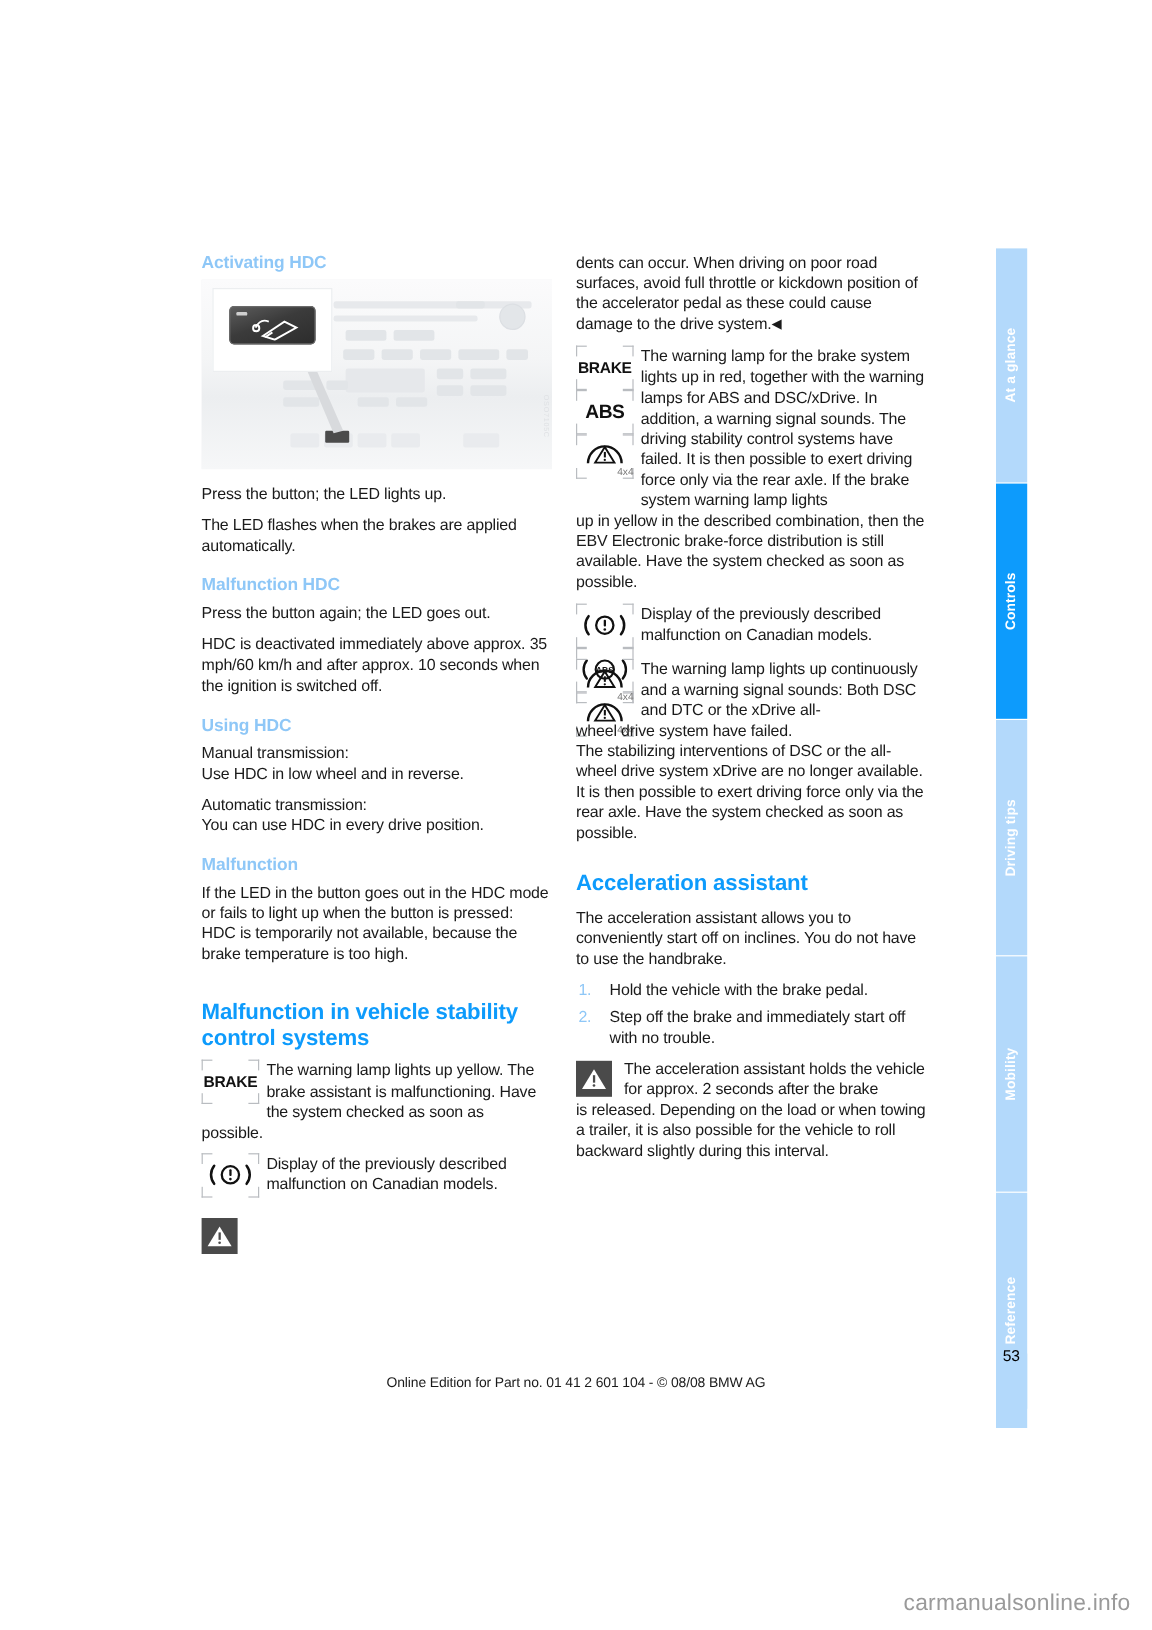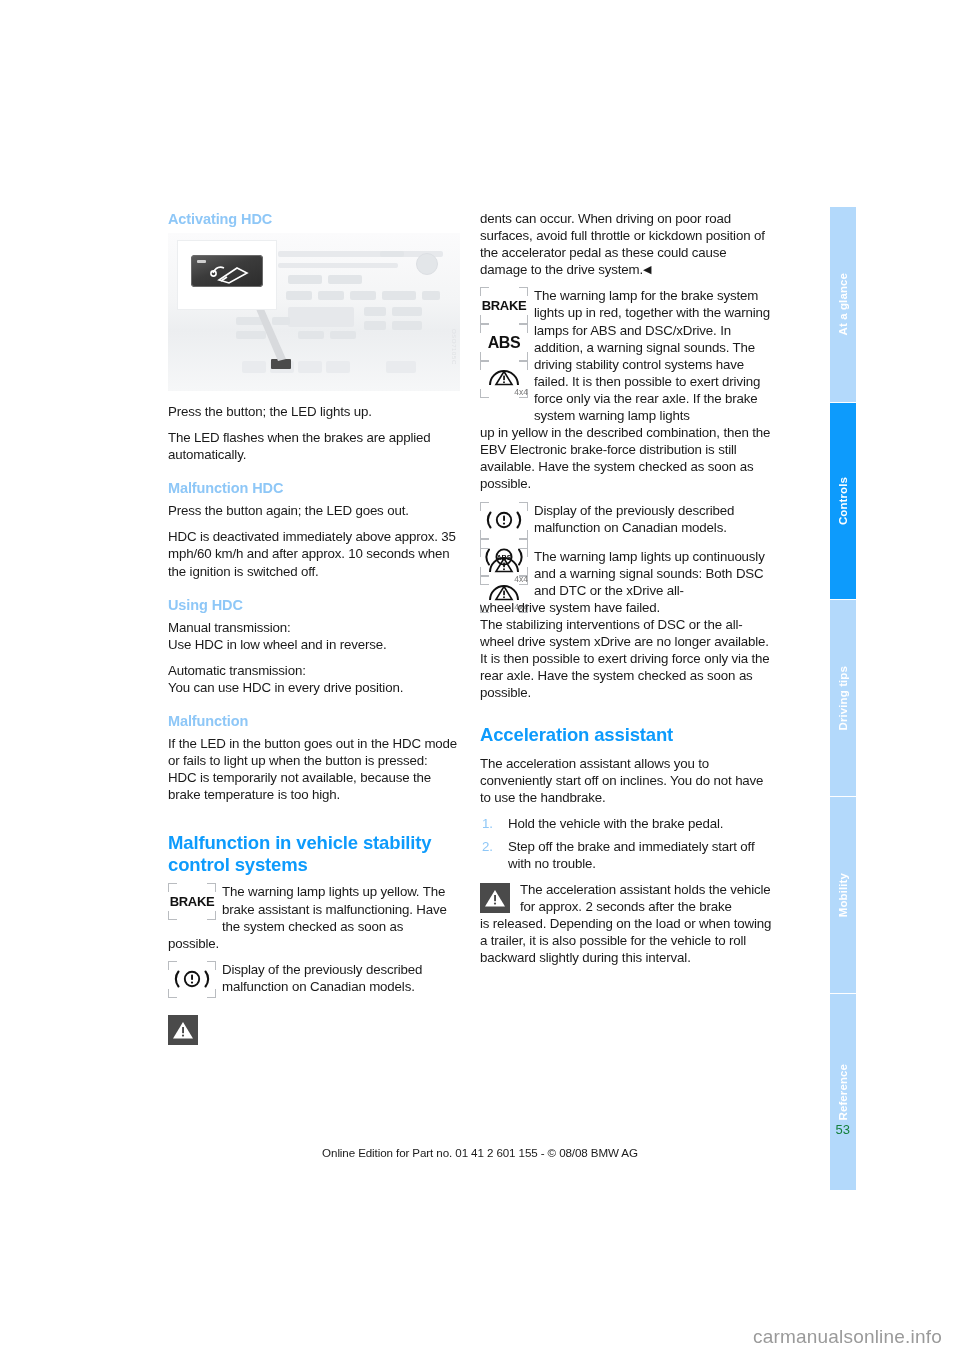--- a/index.html
+++ b/index.html
@@ -193,21 +193,21 @@
     margin-bottom: 6px;
   }
   ol.steps li .num {
     position: absolute; left: 2px; top: 0;
     color: #8ec7f7; font-weight: normal;
   }
 
   
   .pagenum {
     position: absolute; right: 110px; top: 1122px;
-    font-size: 13px; color: #15803d;
+    font-size: 13px; color: #000000;
   }
   .footline {
     position: absolute; left: 0; right: 0; top: 1146px;
     text-align: center;
     font-size: 11.6px; color: #1a1a1a; letter-spacing: -.1px;
   }
   .watermark {
     position: absolute; right: 18px; bottom: 10px;
     font-size: 19px; color: #9a9a9a; letter-spacing: .2px;
   }
@@ -512,16 +512,16 @@
       </div>
       <div class="txt" style="margin-left:40px">
         <span>The acceleration assistant holds the vehicle for approx. 2 seconds after the brake</span>
         <span class="cont" style="display:block;margin-left:-40px">is released. Depending on the load or when towing a trailer, it is also possible for the vehicle to roll backward slightly during this interval.</span>
       </div>
     </div>
 
   </div>
 
   <div class="pagenum">53</div>
-  <div class="footline">Online Edition for Part no. 01 41 2 601 155 - © 08/08 BMW AG</div>
+  <div class="footline">Online Edition for Part no. 01 41 2 601 104 - © 08/08 BMW AG</div>
   <div class="watermark">carmanualsonline.info</div>
 
 </div>
 
 </body></html>

